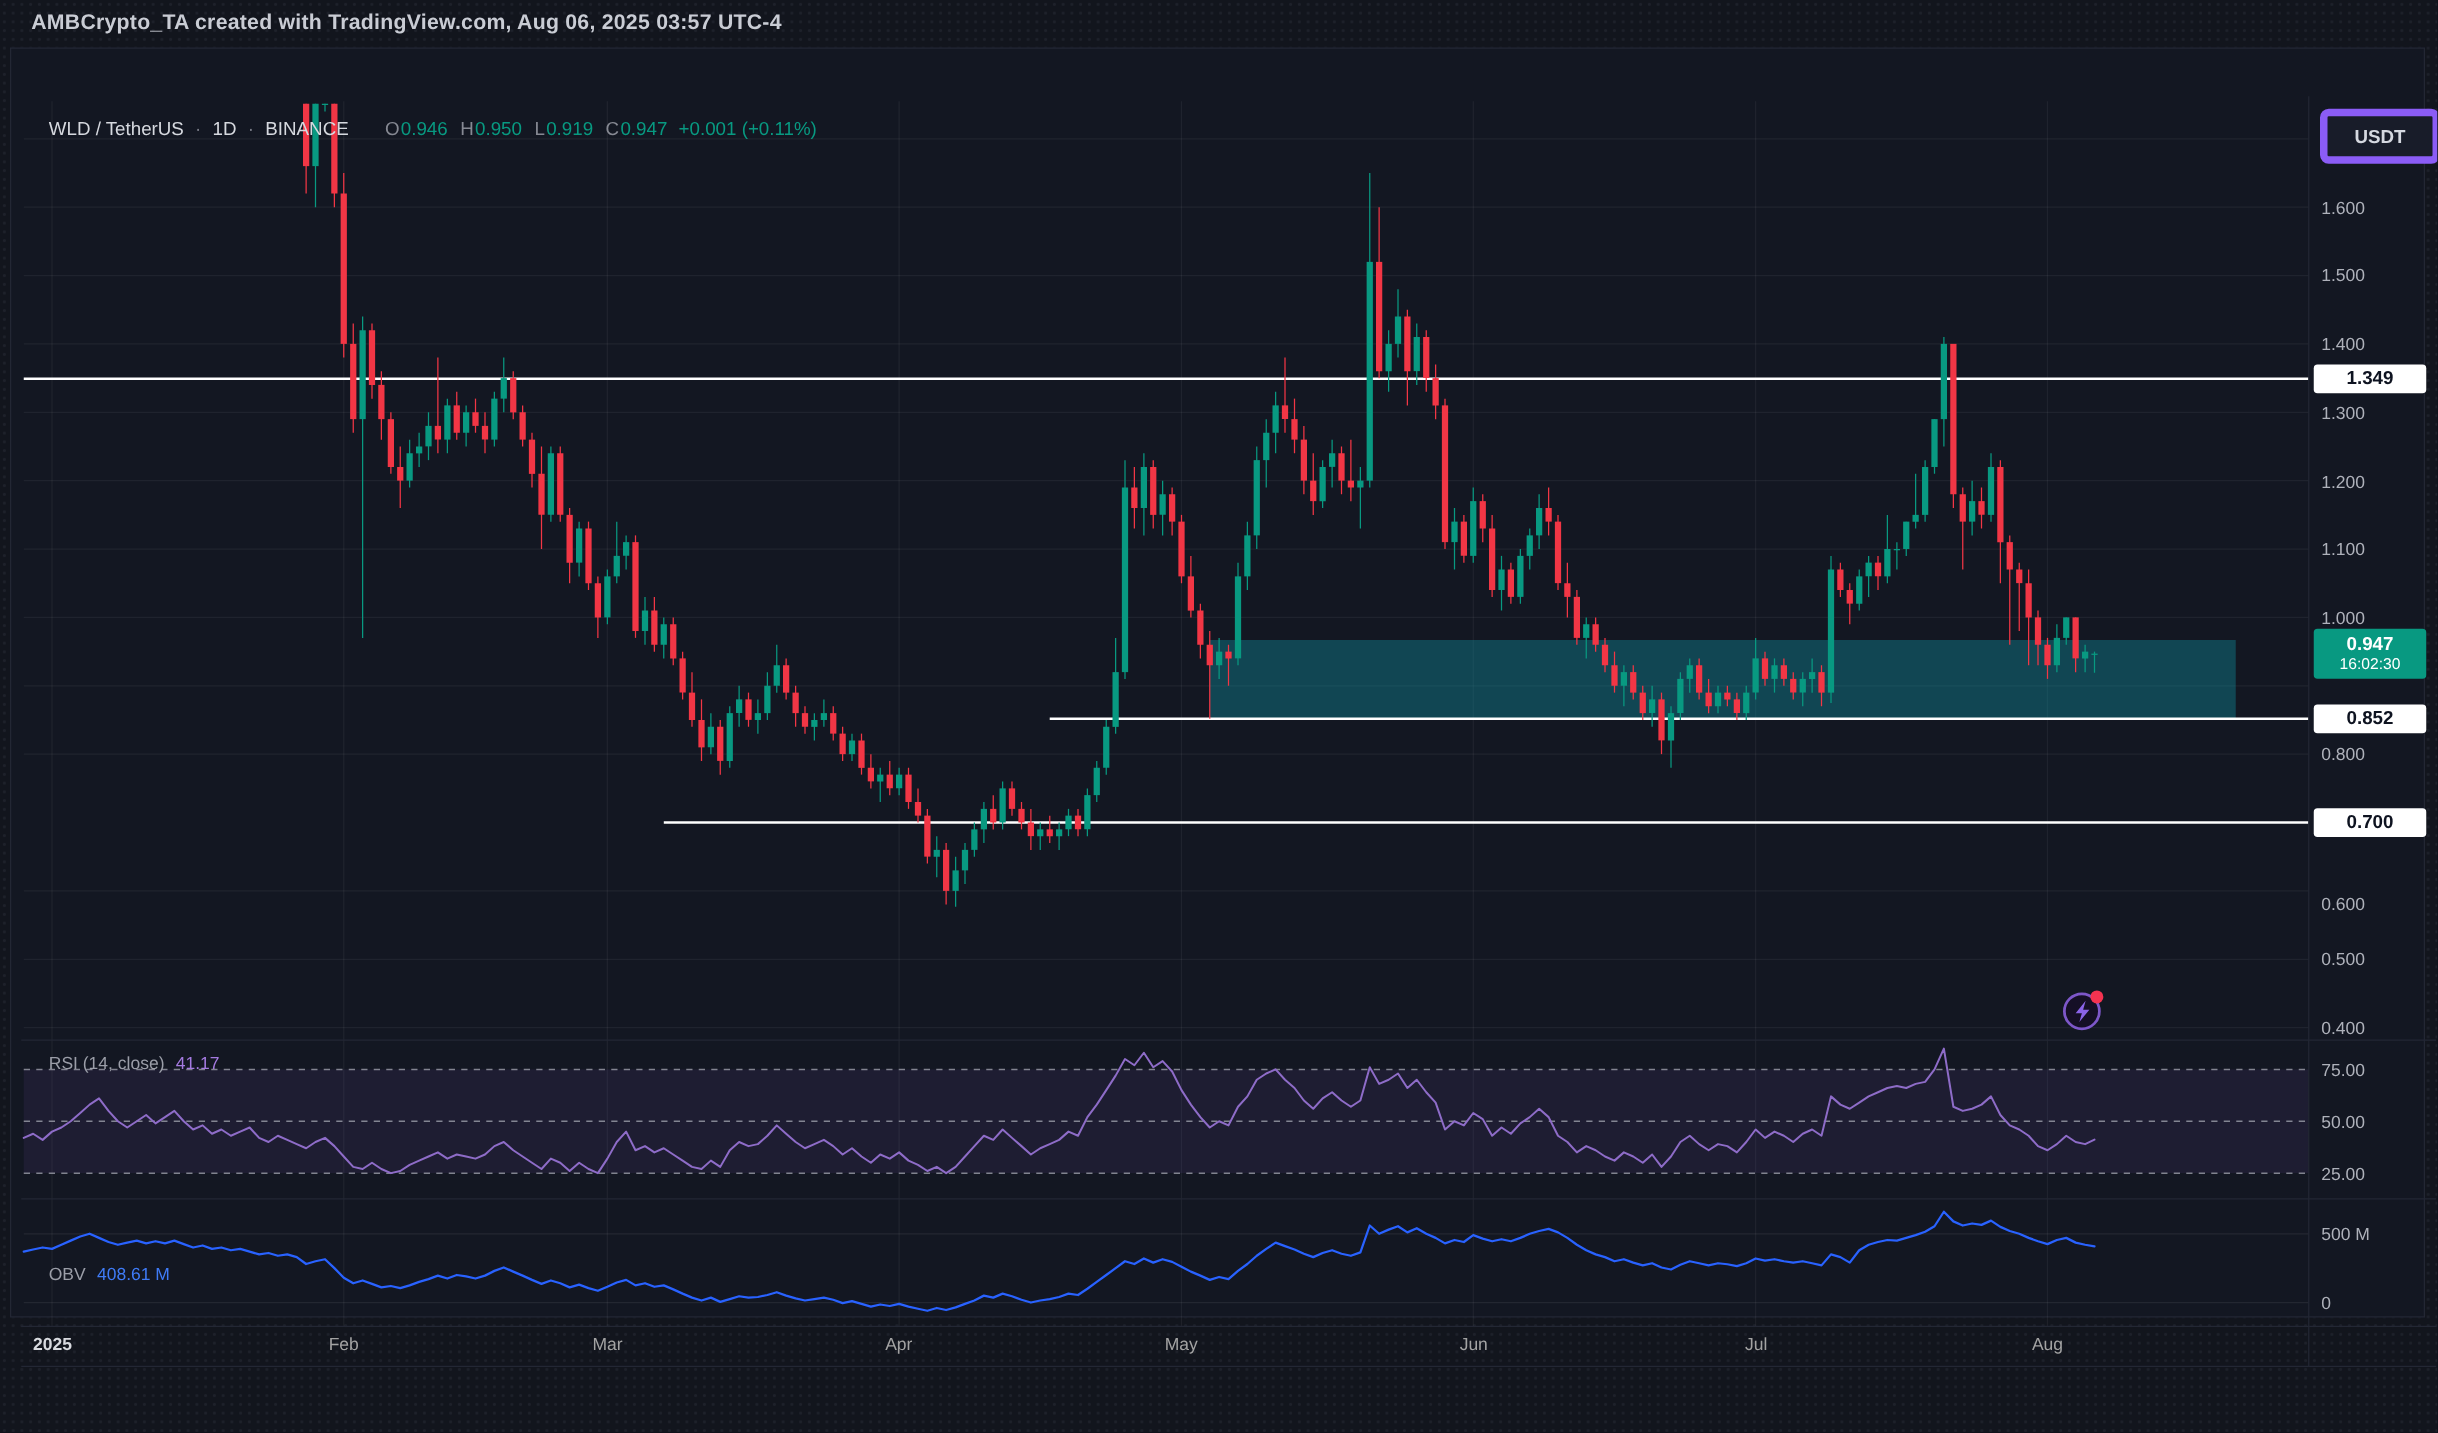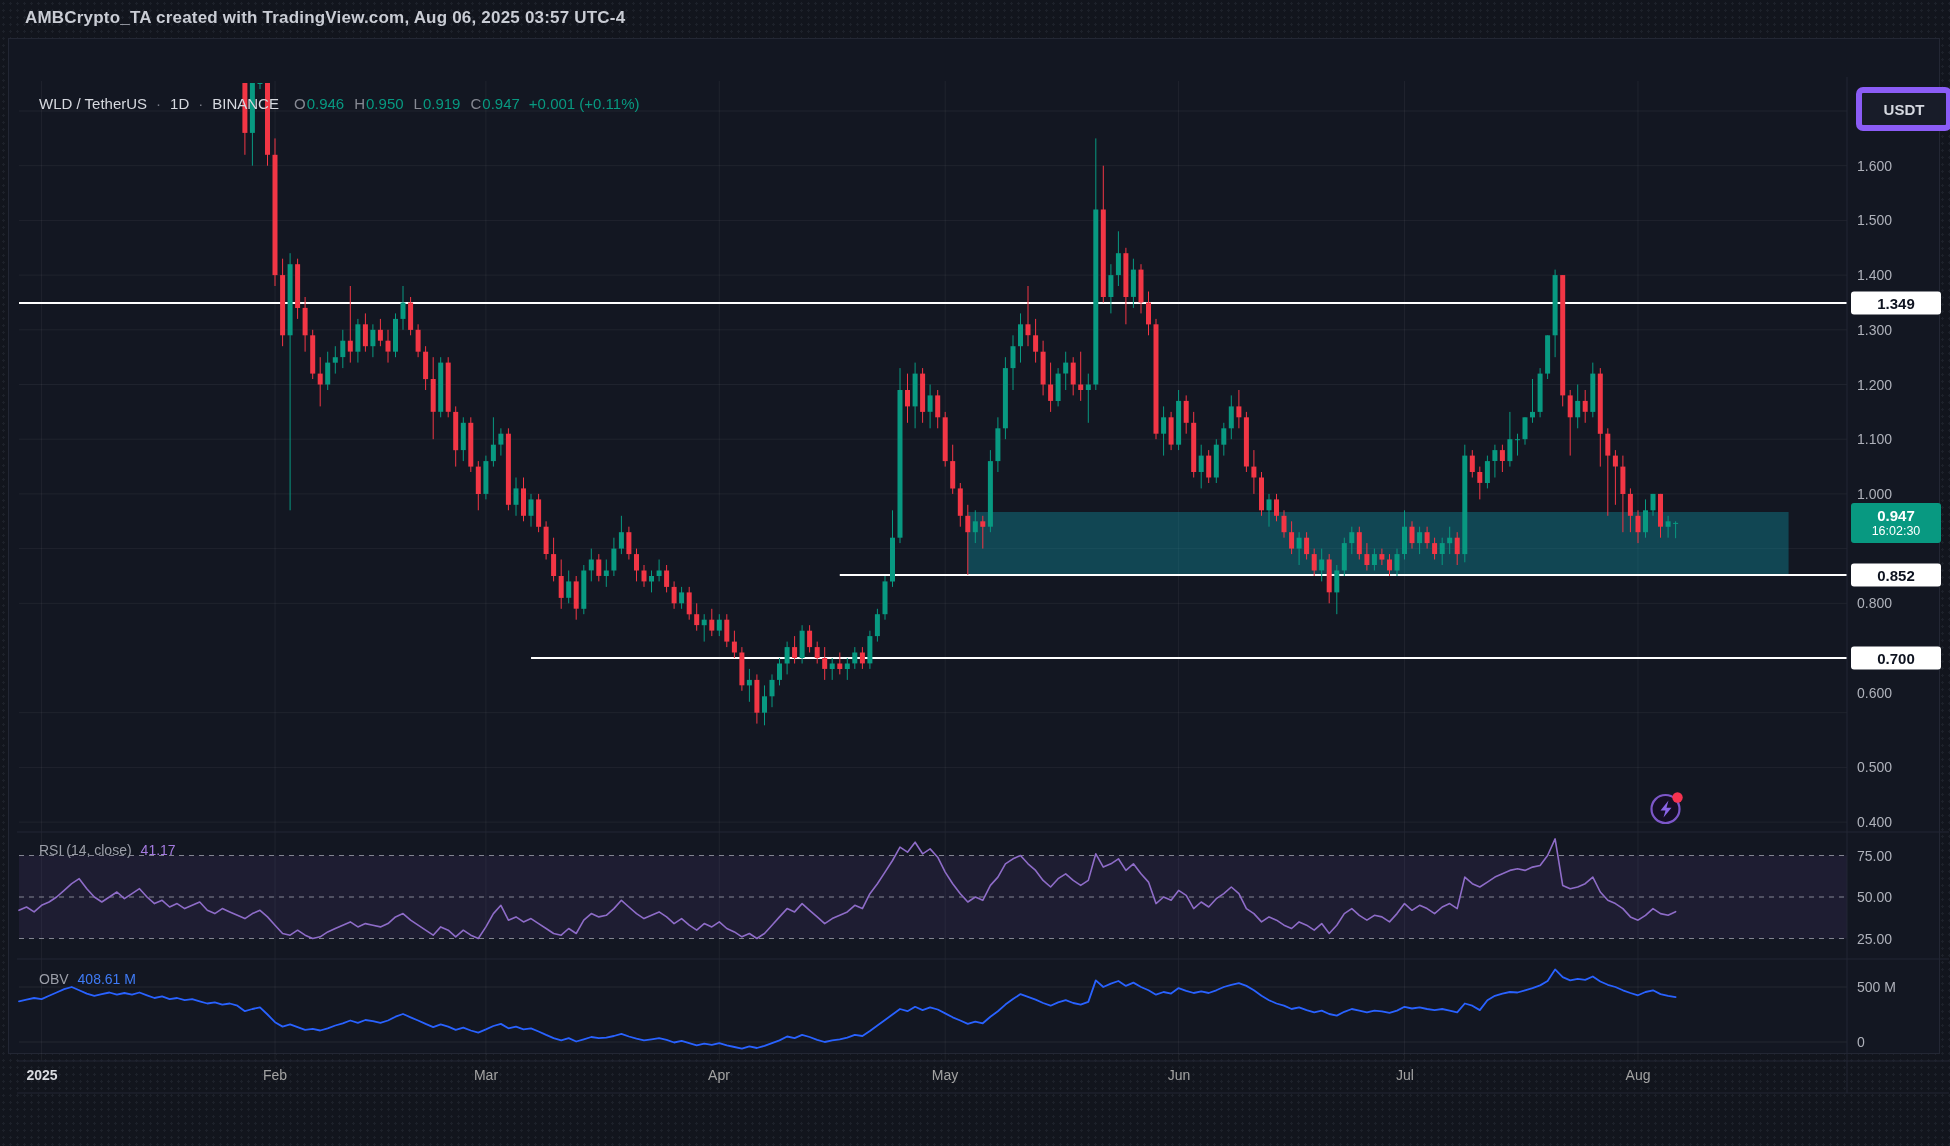--- a/index.html
+++ b/index.html
@@ -6,21 +6,21 @@
   .page{position:relative;width:1950px;height:1146px;overflow:hidden;
     font-family:"Liberation Sans",sans-serif;
     background-color:#12151d;
     background-image:radial-gradient(circle,rgba(130,140,160,0.10) 1px,transparent 1.3px);
     background-size:7px 7px;}
   .top-header{position:absolute;left:25px;top:8px;font-size:17px;font-weight:700;color:#c9ccd4;letter-spacing:.2px;}
   .chart-widget{position:absolute;left:8px;top:38px;width:1932px;height:1016px;background:#131722;border:1px solid #232734;box-sizing:border-box;}
   svg#chart-svg{position:absolute;left:0;top:0;}
   .legend-row{position:absolute;left:30px;top:56px;display:flex;align-items:center;gap:9px;font-size:15px;color:#d6d9df;white-space:nowrap;z-index:5;}
   .legend-row .sep{color:#787b86;}
-  .legend-row .ohlc{display:flex;gap:10px;margin-left:6px;}
+  .legend-row .ohlc{display:flex;gap:10px;margin-left:20px;}
   .legend-row .k{color:#868993;margin-right:1px;}
   .legend-row .v,.legend-row .chg{color:#089981;}
   .sub-legend{position:absolute;left:30px;display:flex;gap:9px;font-size:14px;color:#9b9ea8;z-index:5;white-space:nowrap;}
   .sub-legend .val-purple{color:#a47ae0;}
   .sub-legend .val-blue{color:#3f7bf6;}
   .usdt-btn{position:absolute;left:1847px;top:48px;width:84px;height:32px;border-radius:7px;
     border:6px solid #8b5cf6;background:#181c29;color:#d5d8e0;font-size:15px;font-weight:700;
     font-family:"Liberation Sans",sans-serif;display:flex;align-items:center;justify-content:center;cursor:pointer;z-index:6;}
   .tick-label{position:absolute;left:1848px;font-size:14px;color:#aeb1ba;transform:translateY(-50%);z-index:4;}
   .pill{position:absolute;left:1842px;width:90px;border-radius:3px;text-align:center;transform:translateY(-50%);z-index:5;}
@@ -479,37 +479,37 @@
         <span><span class="k">C</span><span class="v">0.947</span></span>
       </span>
       <span class="chg">+0.001 (+0.11%)</span>
     </div>
 
     <div class="sub-legend" style="top:803px;">
       <span>RSI (14, close)</span>
       <span class="val-purple">41.17</span>
     </div>
 
-    <div class="sub-legend" style="top:932px;">
+    <div class="sub-legend" style="top:972px;">
       <span>OBV</span>
       <span class="val-blue">408.61 M</span>
     </div>
 
     <div class="usdt-btn">USDT</div>
 
     <div id="scale-labels">
         <div class="tick-label" style="top:127px">1.600</div>
         <div class="tick-label" style="top:181px">1.500</div>
         <div class="tick-label" style="top:236px">1.400</div>
         <div class="tick-label" style="top:291px">1.300</div>
         <div class="tick-label" style="top:346px">1.200</div>
         <div class="tick-label" style="top:400px">1.100</div>
         <div class="tick-label" style="top:455px">1.000</div>
         <div class="tick-label" style="top:564px">0.800</div>
-        <div class="tick-label" style="top:654px">0.600</div>
+        <div class="tick-label" style="top:684px">0.600</div>
         <div class="tick-label" style="top:728px">0.500</div>
         <div class="tick-label" style="top:783px">0.400</div>
         <div class="tick-label" style="top:817px">75.00</div>
         <div class="tick-label" style="top:858px">50.00</div>
         <div class="tick-label" style="top:900px">25.00</div>
         <div class="tick-label" style="top:948px">500 M</div>
         <div class="tick-label" style="top:1003px">0</div>
         <div class="pill white" style="top:264px">1.349</div>
         <div class="pill green" style="top:484px">
           <div class="p">0.947</div>

